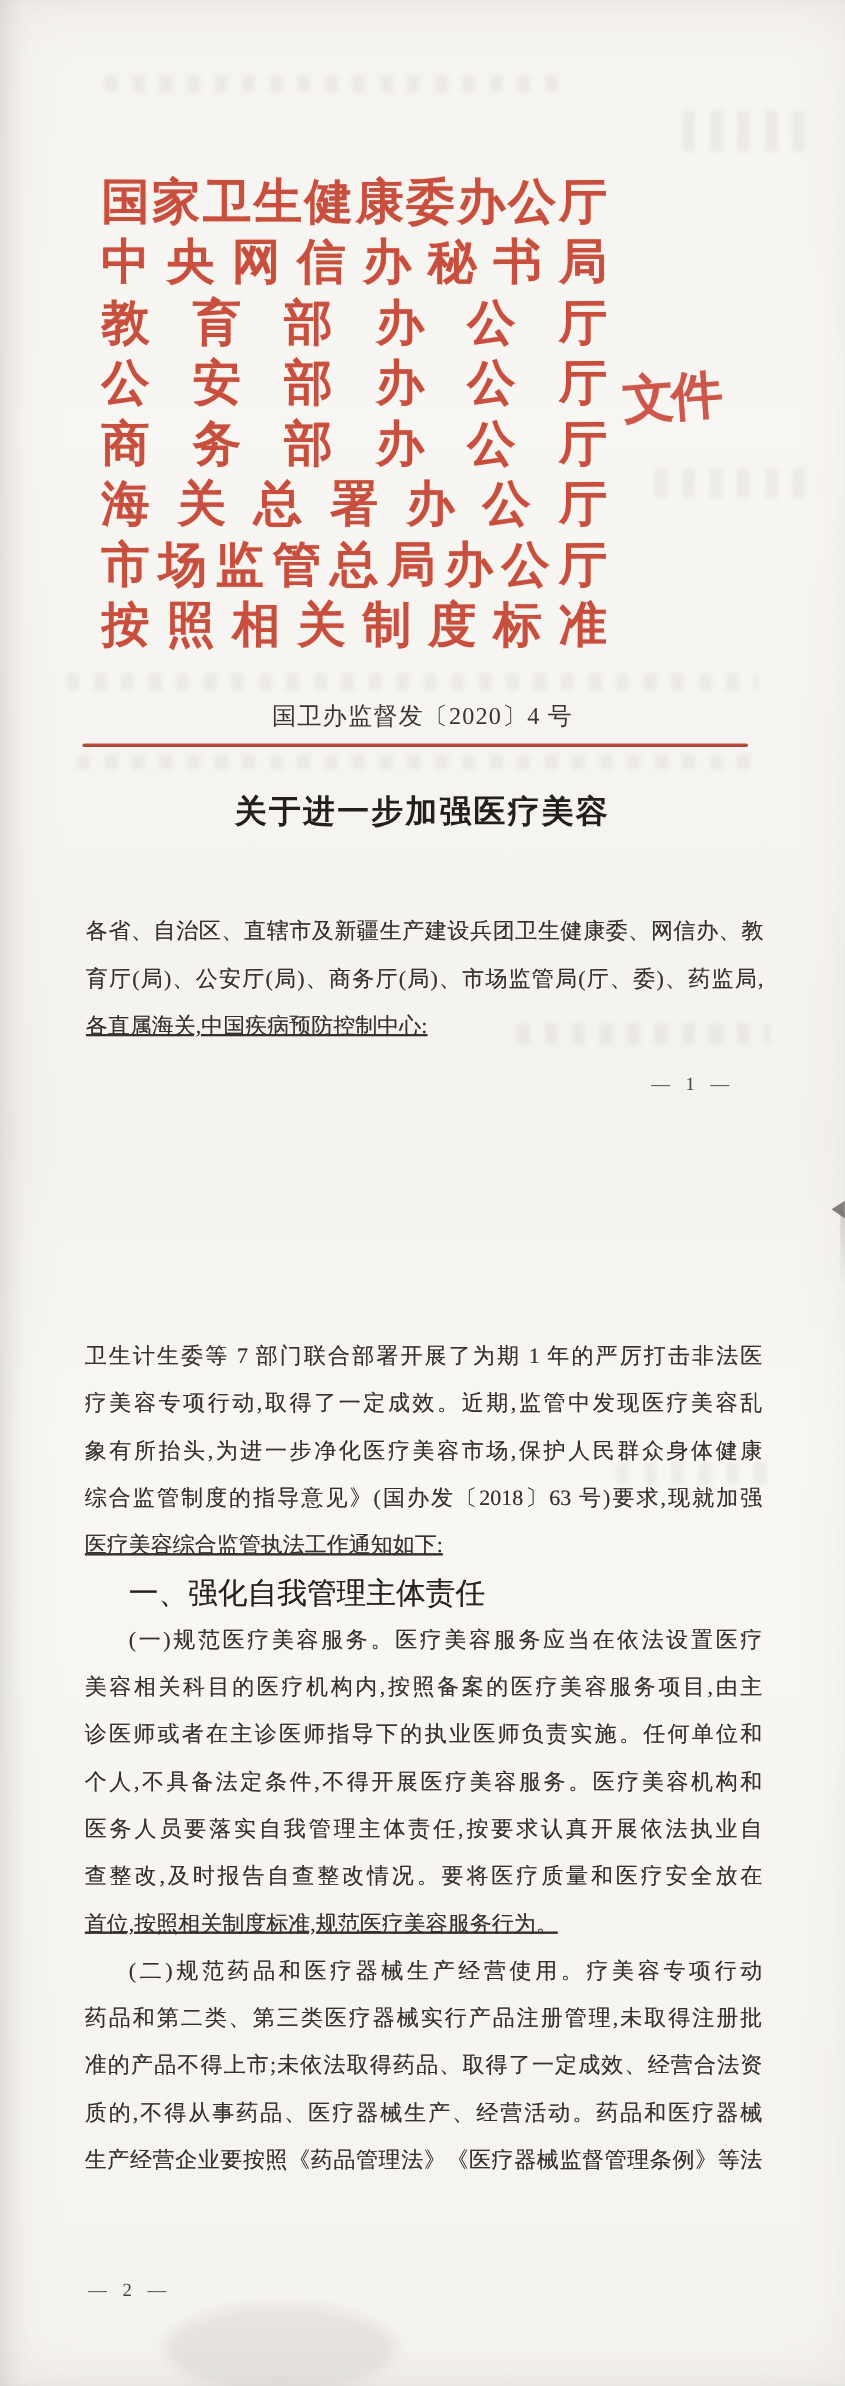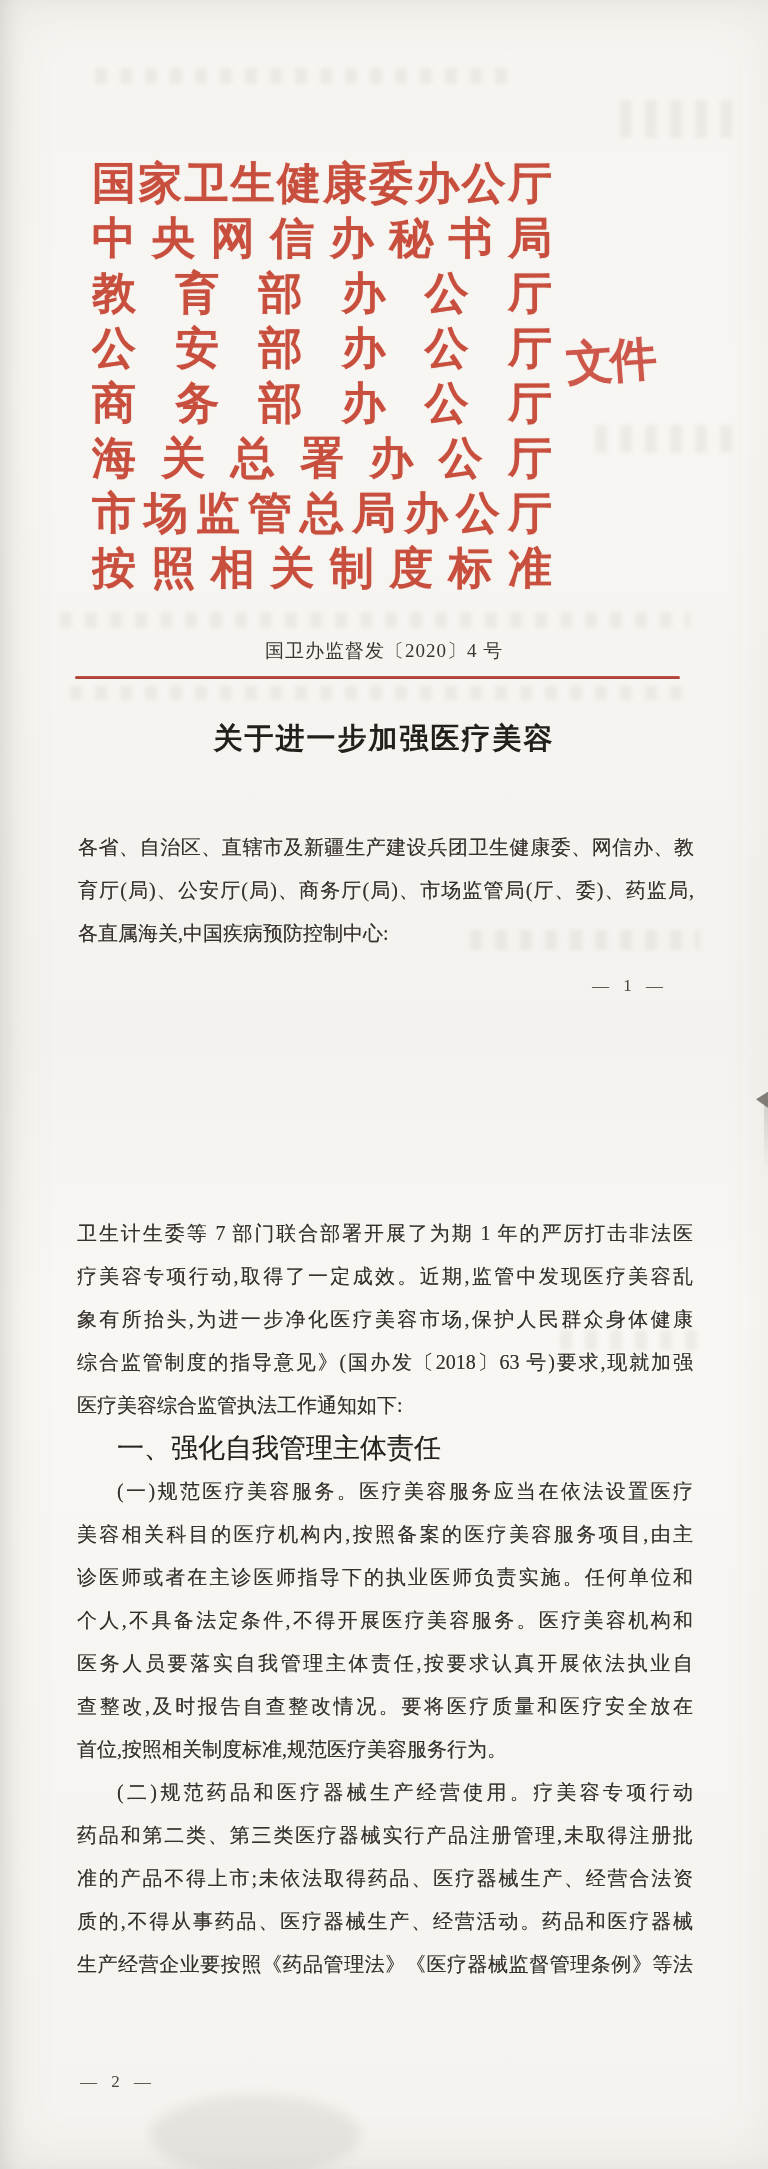--- a/index.html
+++ b/index.html
@@ -19,37 +19,37 @@
     color:#c84f3e; text-align:justify; text-align-last:justify; text-justify:inter-character;
     overflow:hidden; text-shadow:0 0 1px rgba(200,79,62,.45);
   }
   .file-mark {
     position:absolute; left:566px; top:330px; font-size:47px; font-weight:700;
     color:#cd574a; letter-spacing:-3px; transform:rotate(-4deg);
     text-shadow:0 0 1px rgba(205,87,74,.5); white-space:nowrap;
   }
   .doc-number {
     position:absolute; left:0; top:638px; width:768px; height:26px; line-height:26px;
-    text-align:center; font-size:19px; color:#3a352f; letter-spacing:1px; white-space:nowrap;
+    text-align:center; font-size:22px; color:#3a352f; letter-spacing:1px; white-space:nowrap;
   }
   .red-rule { position:absolute; left:75px; top:676px; width:605px; height:3px;
     background:linear-gradient(180deg,#c05245,#a83f35); border-radius:2px; }
   
   .doc-title { position:absolute; left:0; top:716px; width:768px; text-align:center;
     font-size:29px; font-weight:700; color:#23201c; line-height:45px; letter-spacing:2px; }
   
   .recipients { position:absolute; left:78px; top:826px; width:616px; }
   .page2-body { position:absolute; left:77px; top:1212px; width:616px; }
   .ln {
     height:43px; line-height:43px; font-size:20px; color:#36312b;
     text-align:justify; text-align-last:justify; text-justify:inter-character;
     overflow:hidden; text-shadow:0 0 .5px rgba(54,49,43,.55);
   }
   .ln.ind { text-indent:40px; }
-  .ln.end { text-align-last:left; }
+  .ln.end { text-align-last:left;text-decoration:underline; }
   .ln.hd  { text-align-last:left; text-indent:40px; font-weight:400;
             font-family:"Liberation Sans","DejaVu Sans",sans-serif; font-size:27px; color:#26221d; }
   
   .pagenum { position:absolute; font-size:17px; color:#46423d; letter-spacing:5px; white-space:nowrap; }
   .pagenum.p1 { left:78px; top:976px; width:590px; text-align:right; }
   .pagenum.p2 { left:80px; top:2072px; }
   
   .noise { position:absolute; filter:blur(2px); opacity:.55; border-radius:3px;
     background:repeating-linear-gradient(90deg, rgba(122,114,104,.15) 0 12px, rgba(122,114,104,0) 12px 25px); }
   .blob  { position:absolute; filter:blur(6px); background:rgba(130,124,114,.12); border-radius:50%; }
@@ -112,20 +112,20 @@
     <div class="ln hd">一、强化自我管理主体责任</div>
     <div class="ln ind">(一)规范医疗美容服务。医疗美容服务应当在依法设置医疗</div>
     <div class="ln">美容相关科目的医疗机构内,按照备案的医疗美容服务项目,由主</div>
     <div class="ln">诊医师或者在主诊医师指导下的执业医师负责实施。任何单位和</div>
     <div class="ln">个人,不具备法定条件,不得开展医疗美容服务。医疗美容机构和</div>
     <div class="ln">医务人员要落实自我管理主体责任,按要求认真开展依法执业自</div>
     <div class="ln">查整改,及时报告自查整改情况。要将医疗质量和医疗安全放在</div>
     <div class="ln end">首位,按照相关制度标准,规范医疗美容服务行为。</div>
     <div class="ln ind">(二)规范药品和医疗器械生产经营使用。疗美容专项行动</div>
     <div class="ln">药品和第二类、第三类医疗器械实行产品注册管理,未取得注册批</div>
-    <div class="ln">准的产品不得上市;未依法取得药品、医疗器械生产、经营合法资</div>
+    <div class="ln">准的产品不得上市;未依法取得药品、取得了一定成效、经营合法资</div>
     <div class="ln">质的,不得从事药品、医疗器械生产、经营活动。药品和医疗器械</div>
     <div class="ln">生产经营企业要按照《药品管理法》《医疗器械监督管理条例》等法</div>
   </div>
 
   <div class="pagenum p2">— 2 —</div>
 
 </div>
 
 </body></html>

